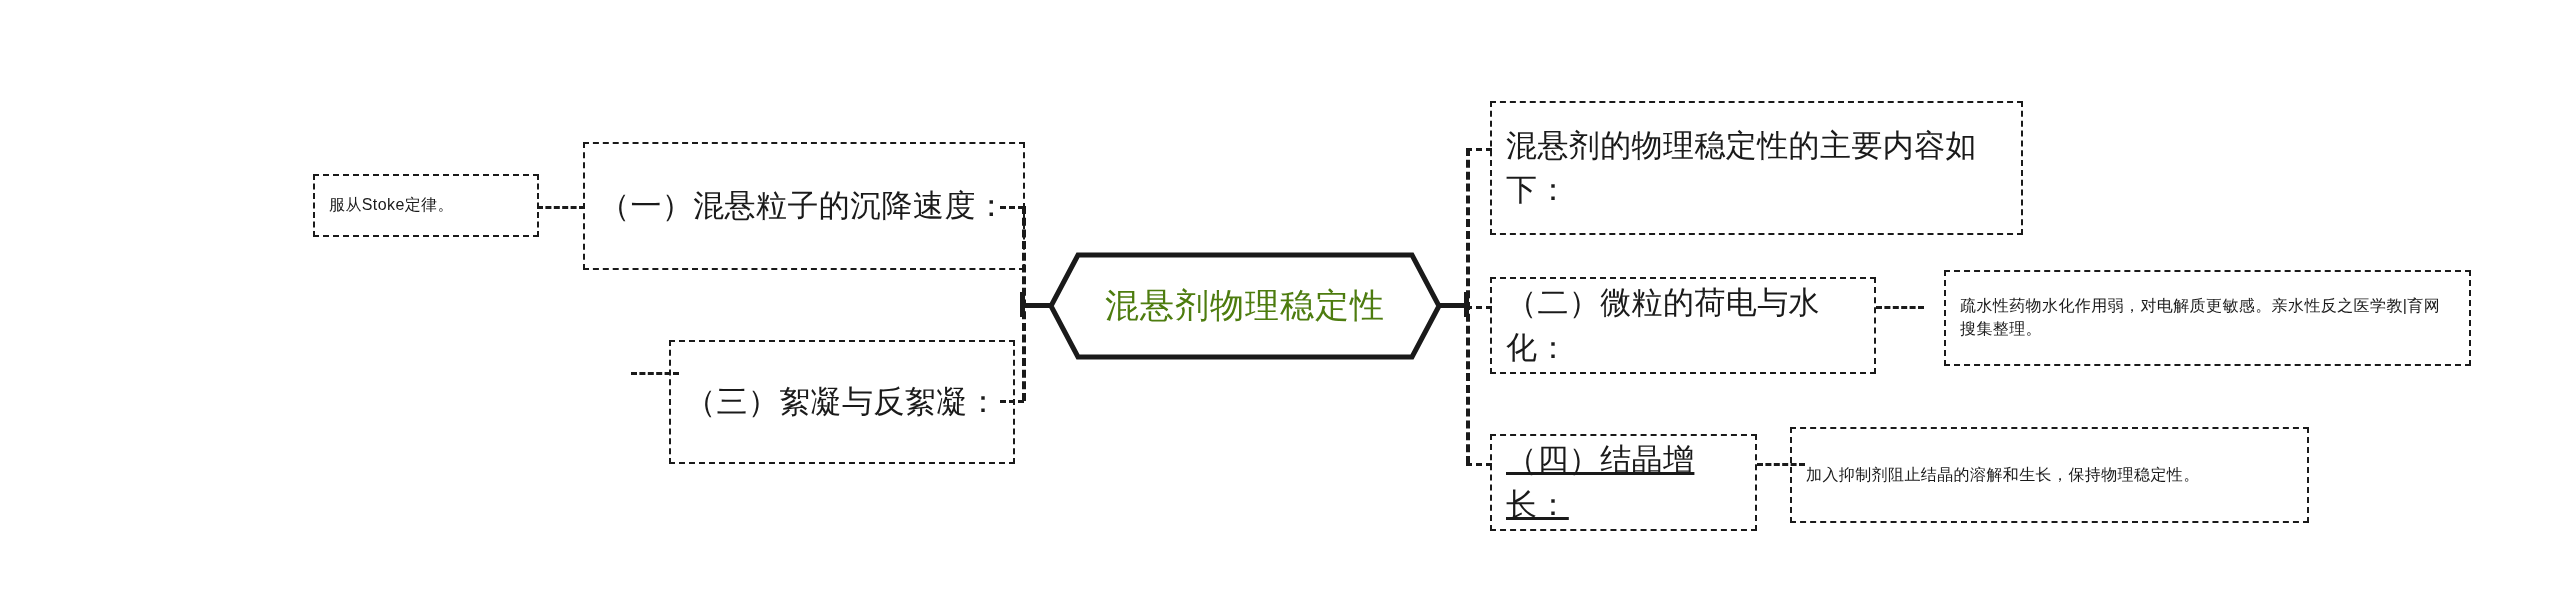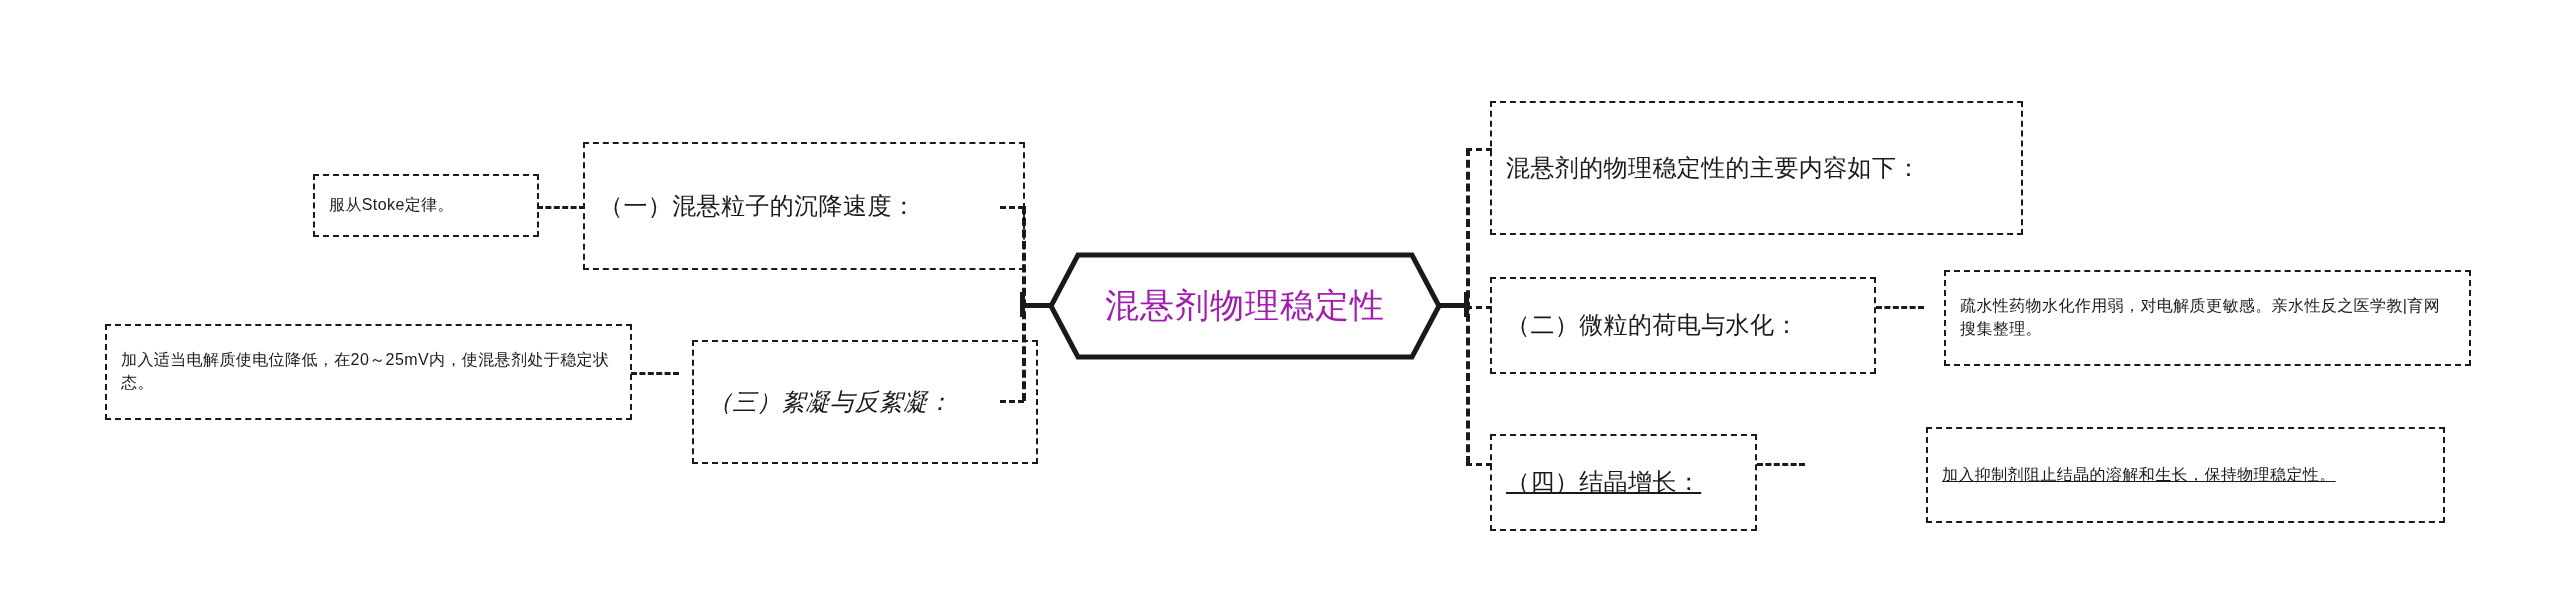--- a/index.html
+++ b/index.html
@@ -35,21 +35,21 @@
     width: 100%;
     padding: 0 14px;
     line-height: 1.42;
     letter-spacing: 0.4px;
     white-space: pre-wrap;
   }
   .node.center-align .txt { }
   .node.left-align   .txt { text-align: left; }
 
   
-  .t-28 { font-size: 24px; }
+  .t-28 { font-size: 31px; }
   .t-22 { font-size: 16px; }
   .t-21 { font-size: 16px; }
 
   
   #root-node {
     position: absolute;
     left: 1048px;
     top: 252px;
     width: 394px;
     height: 108px;
@@ -62,21 +62,21 @@
     display: block;
   }
   #root-node .root-label {
     position: absolute;
     inset: 0;
     display: flex;
     align-items: center;
     justify-content: center;
     font-size: 34px;
     letter-spacing: 1px;
-    color: #a21caf;
+    color: #4d7c0f;
     z-index: 2;
   }
   
   .stub {
     position: absolute;
     background: #1a1a1a;
   }
   .stub-h { height: 5px; }
   .stub-v { width: 5px; }
 
@@ -127,29 +127,26 @@
   <div class="branch" style="left:1466px; top:463px; width:26px;"></div>
 
   <div class="link" style="left:1876px; top:306px; width:48px;"></div>
 
   <div class="link" style="left:1757px; top:463px; width:48px;"></div>
 
   <div class="node dashed left-align t-22" style="left:313px; top:174px; width:226px; height:63px;">
     <span class="txt">服从Stoke定律。</span>
   </div>
 
-  <div class="node dashed left-align t-21" style="left:105px; top:324px; width:527px; height:96px;">
-    <span class="txt">加入适当电解质使电位降低，在20～25mV内，使混悬剂处于稳定状态。</span>
-  </div>
 
   <div class="node dashed center-align t-28" style="left:583px; top:142px; width:442px; height:128px;">
     <span class="txt">（一）混悬粒子的沉降速度：</span>
   </div>
 
-  <div class="node dashed center-align t-28" style="left:692px; top:340px; width:346px; height:124px;font-style:italic;">
+  <div class="node dashed center-align t-28" style="left:669px; top:340px; width:346px; height:124px;">
     <span class="txt">（三）絮凝与反絮凝：</span>
   </div>
 
   <div id="root-node">
     <svg viewBox="0 0 394 108" preserveAspectRatio="none">
       <polygon points="30,3 364,3 391,54 364,105 30,105 3,54" fill="#ffffff" stroke="#1a1a1a" stroke-width="5" stroke-linejoin="miter" vector-effect="non-scaling-stroke"></polygon>
     </svg>
     <div class="root-label">混悬剂物理稳定性</div>
   </div>
 
@@ -162,17 +159,17 @@
   </div>
 
   <div class="node dashed center-align t-28" style="left:1490px; top:434px; width:267px; height:97px;text-decoration:underline;">
     <span class="txt">（四）结晶增长：</span>
   </div>
 
   <div class="node dashed left-align t-21" style="left:1944px; top:270px; width:527px; height:96px;">
     <span class="txt">疏水性药物水化作用弱，对电解质更敏感。亲水性反之医学教|育网搜集整理。</span>
   </div>
 
-  <div class="node dashed left-align t-21" style="left:1926px; top:427px; width:519px; height:96px;text-decoration:underline;">
+  <div class="node dashed left-align t-21" style="left:1790px; top:427px; width:519px; height:96px;">
     <span class="txt">加入抑制剂阻止结晶的溶解和生长，保持物理稳定性。</span>
   </div>
 
 </div>
 
 </body></html>

